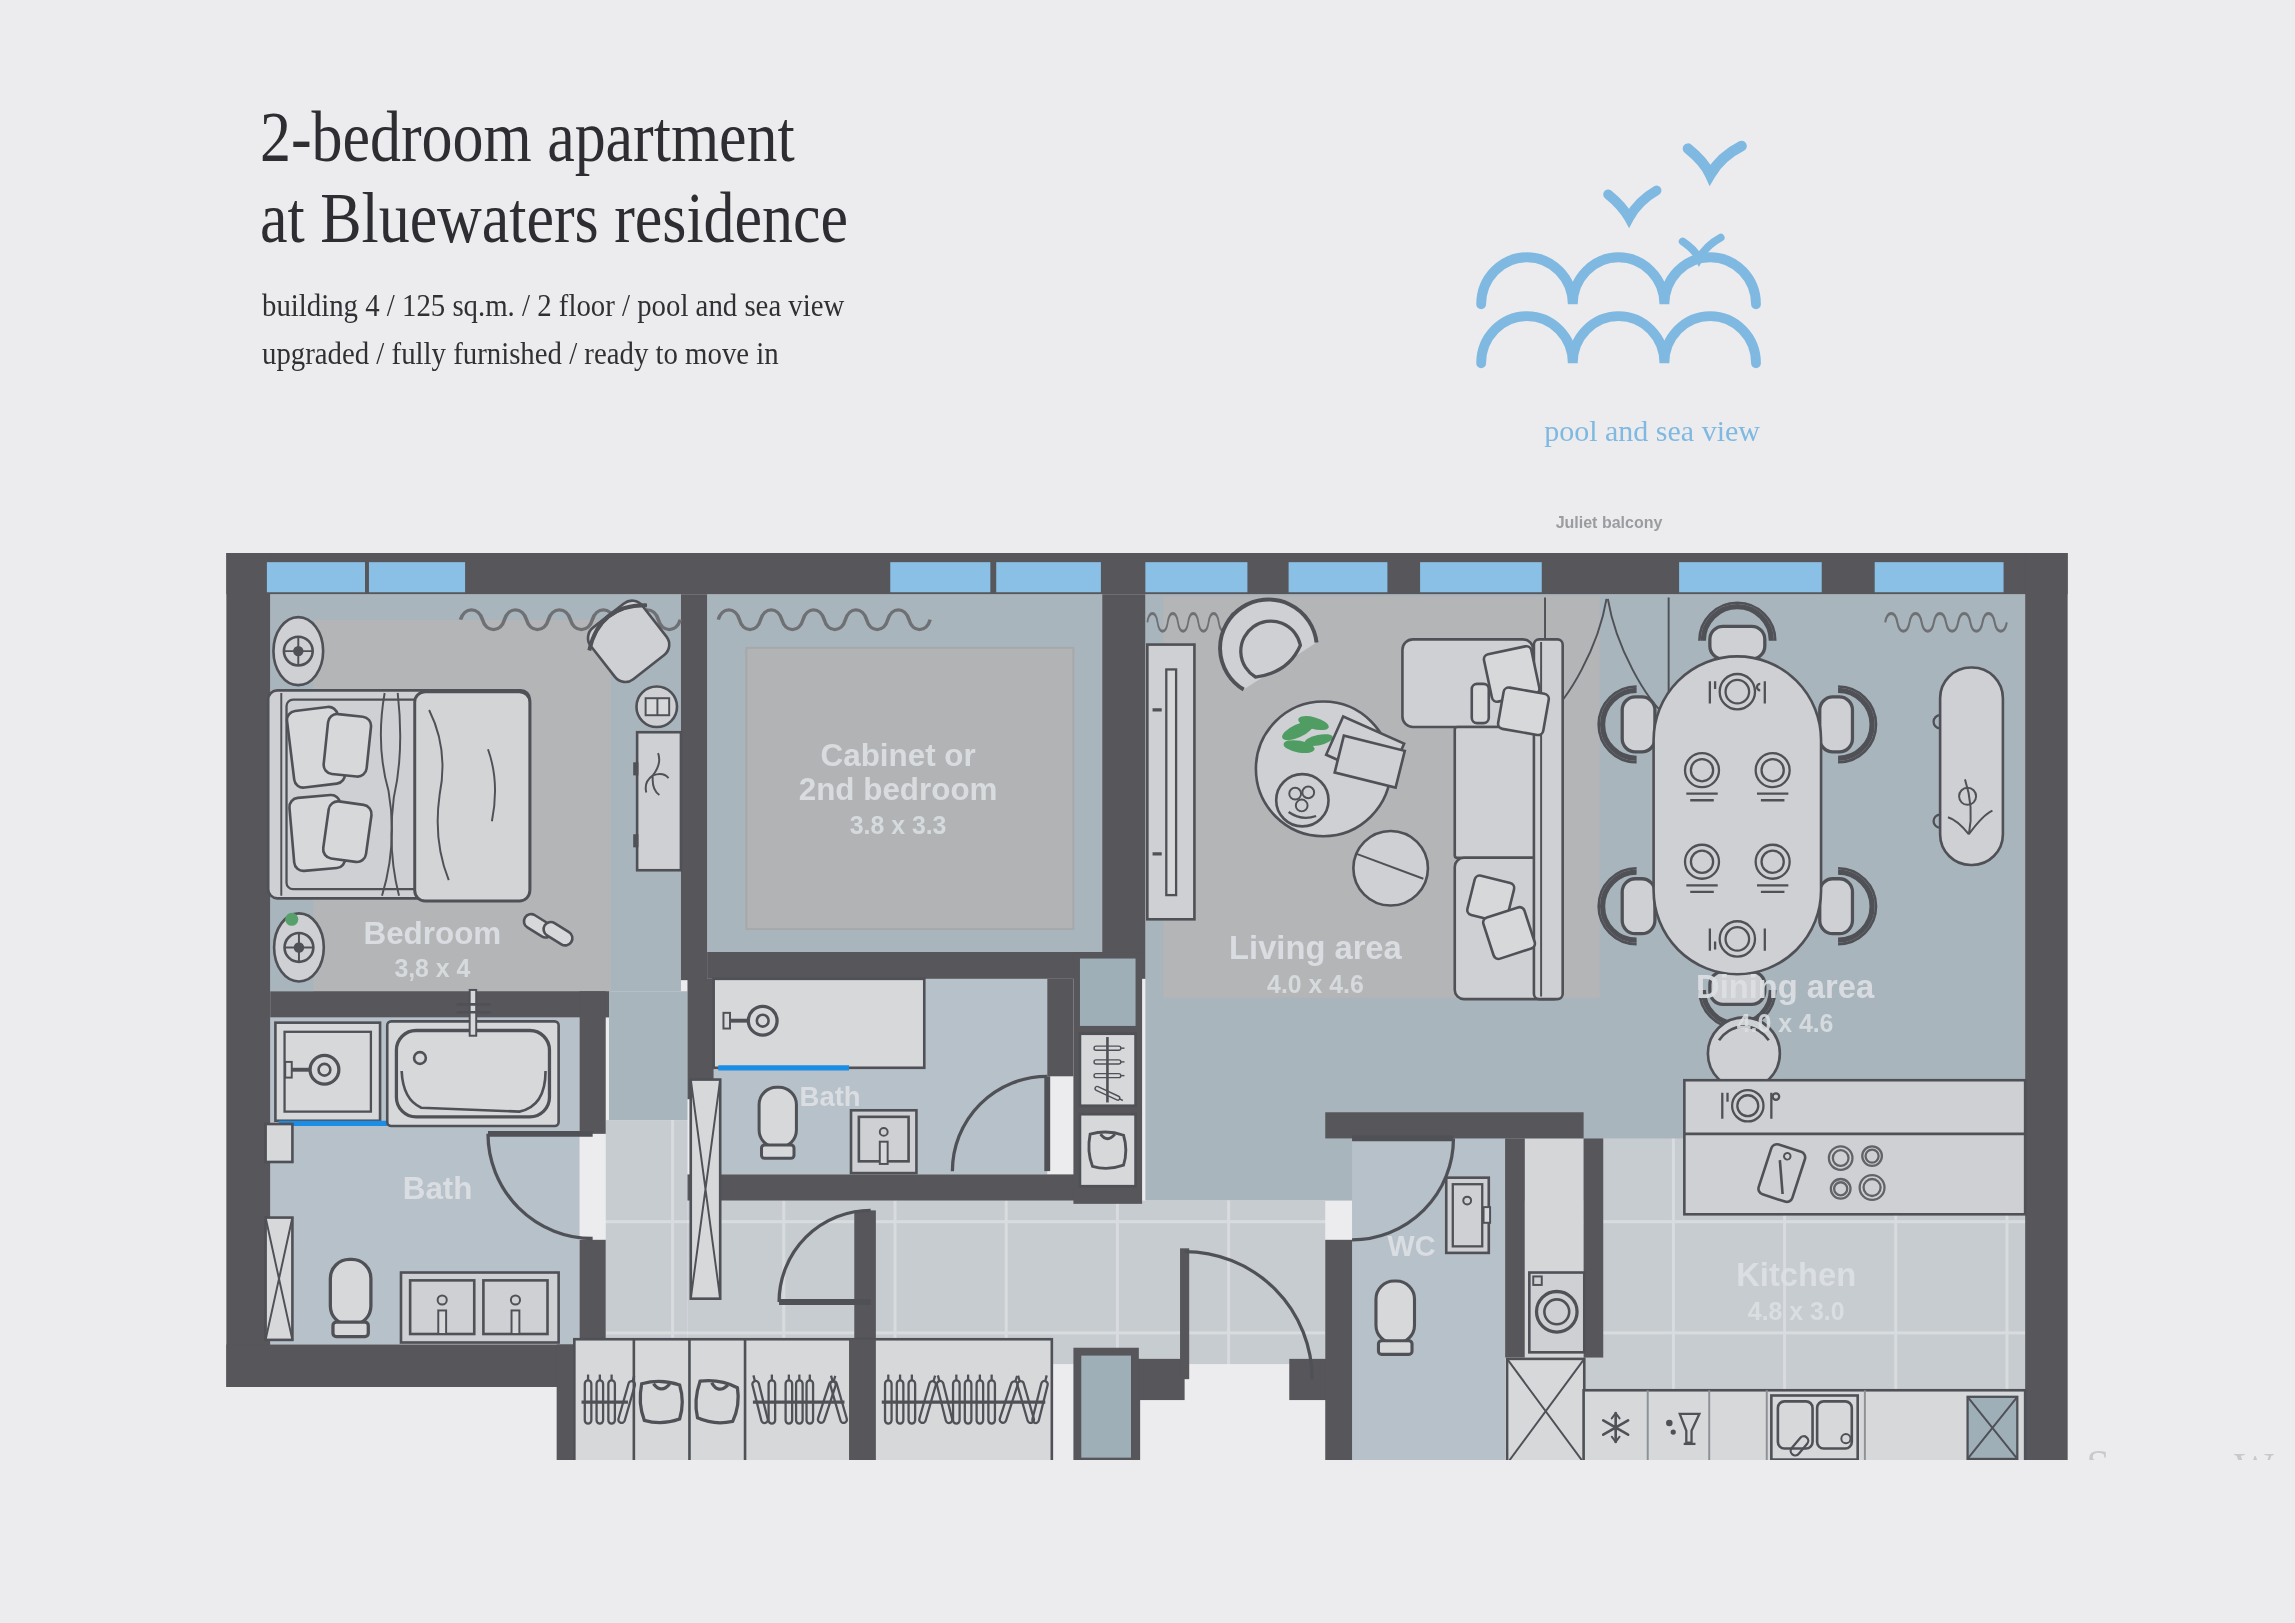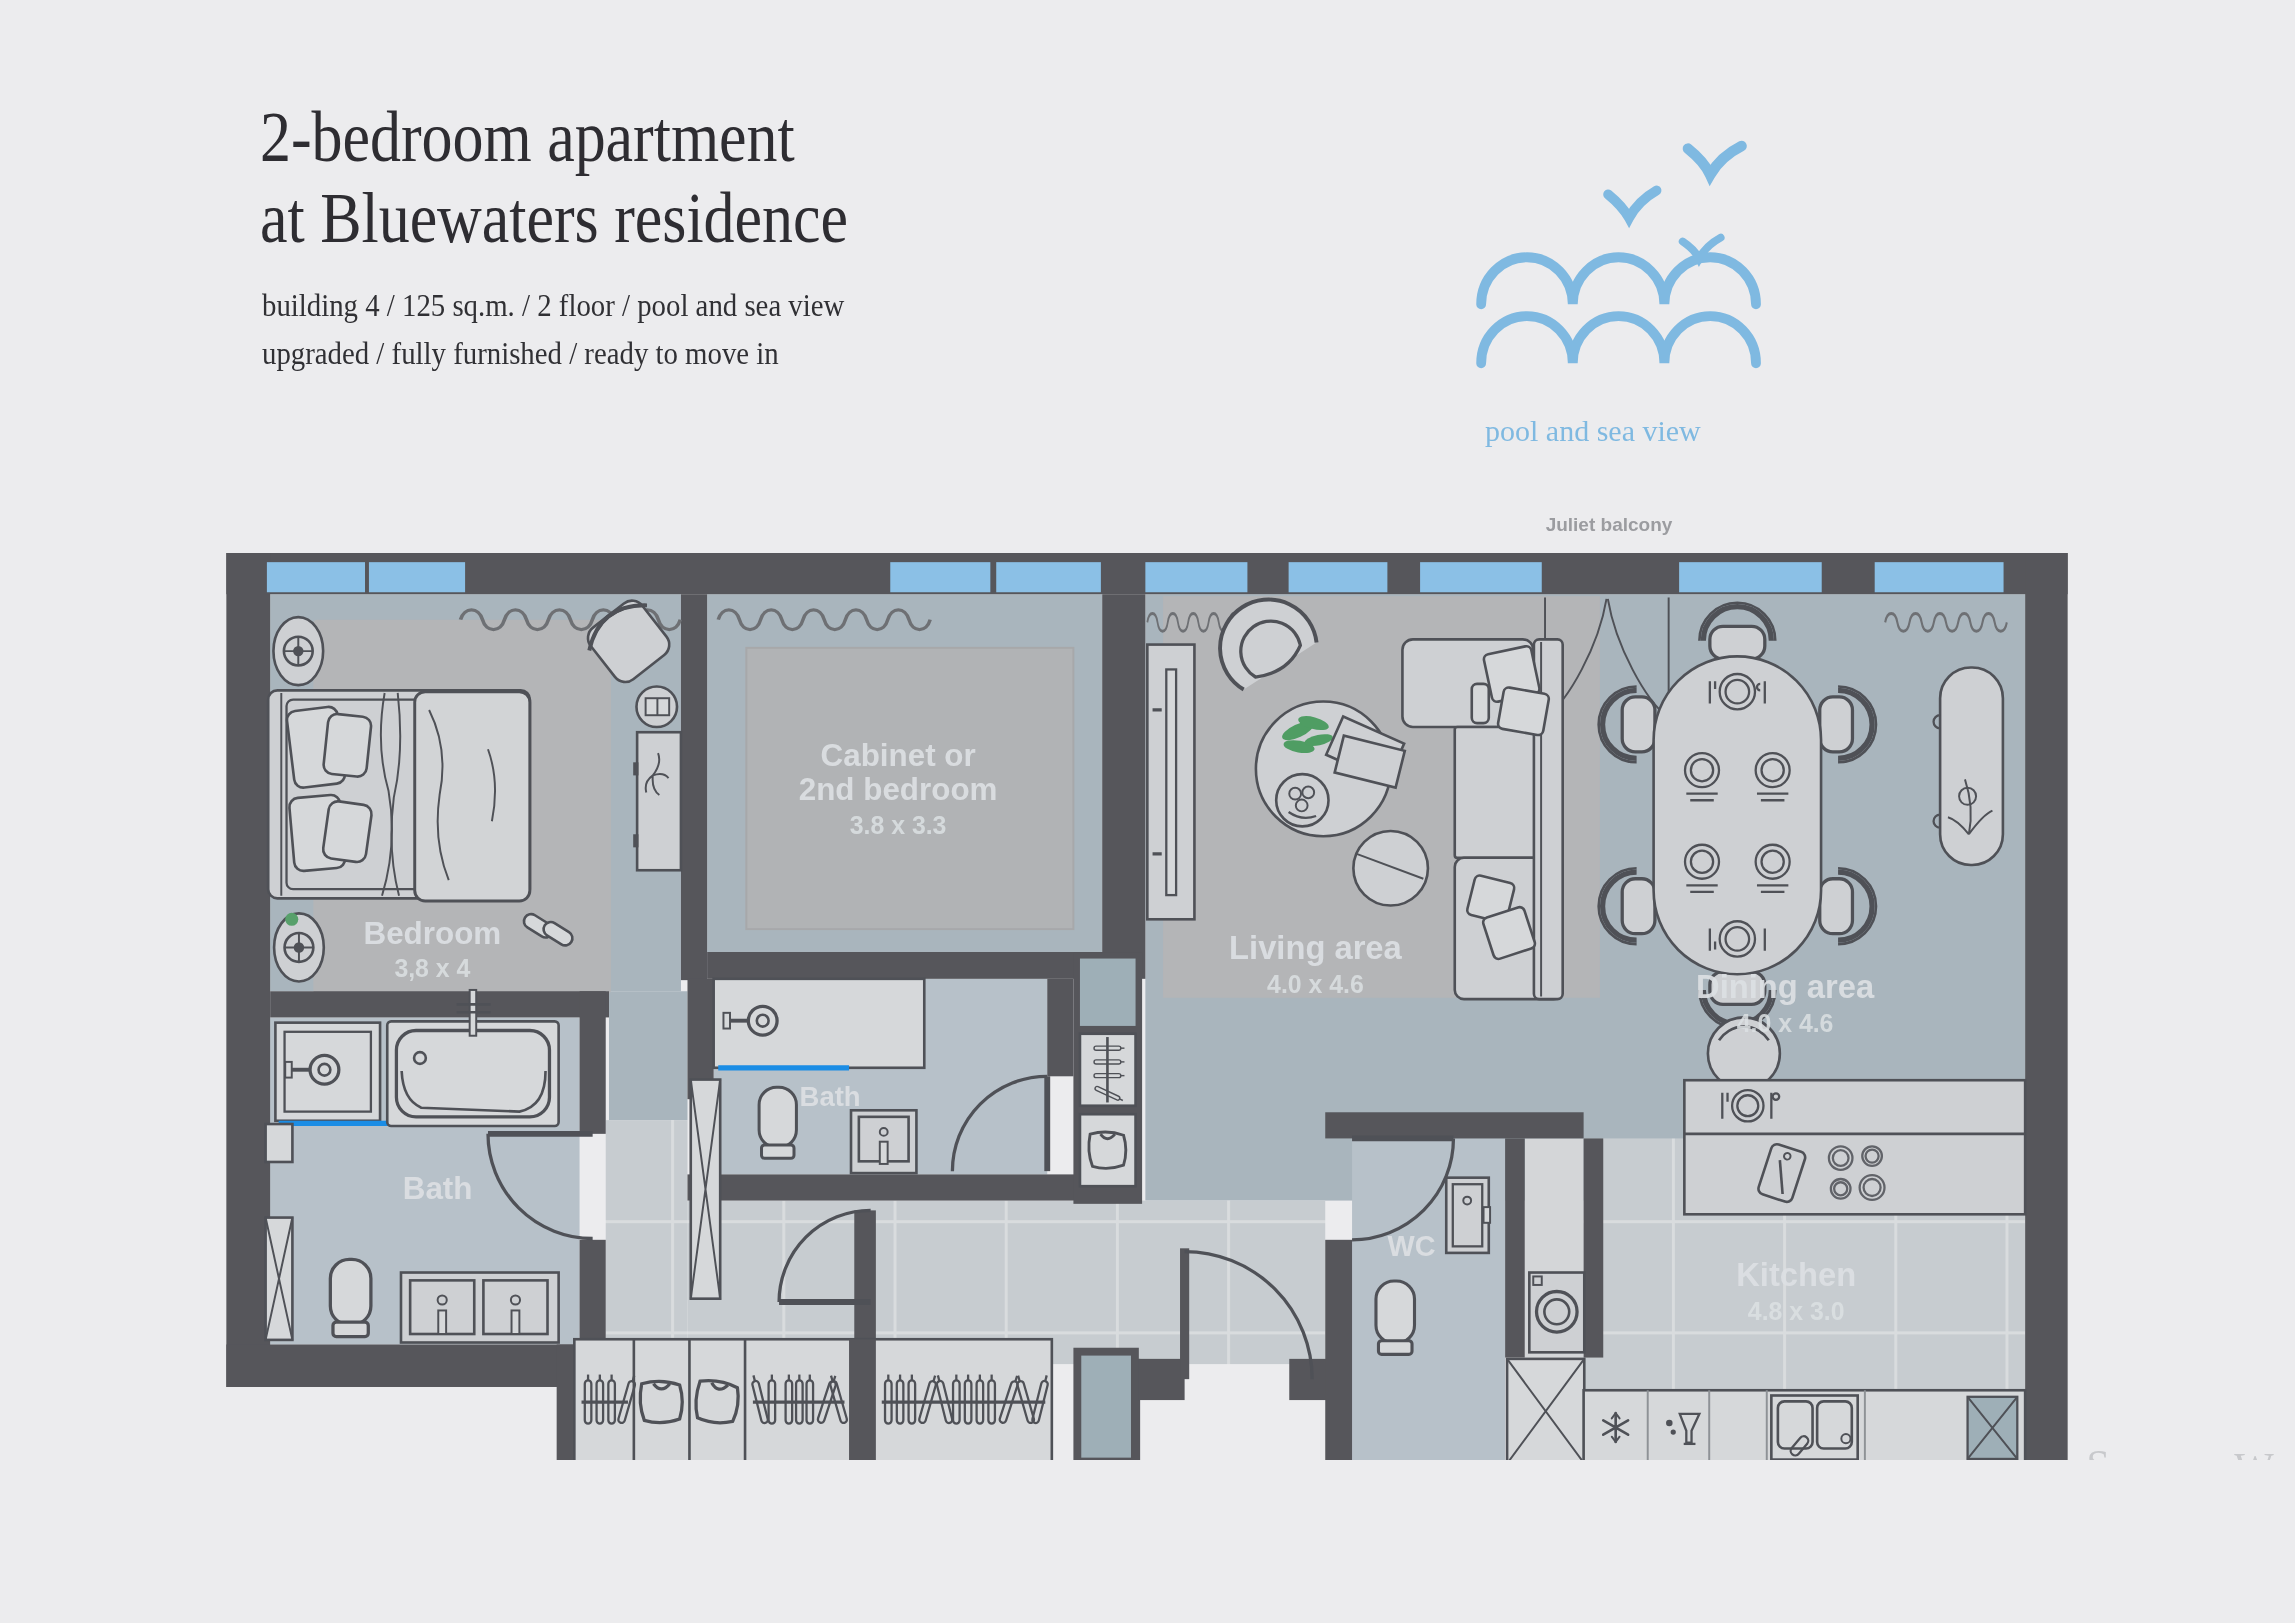--- a/index.html
+++ b/index.html
@@ -4,23 +4,23 @@
 <style>
   html,body{margin:0;padding:0;}
   body{width:2295px;height:1623px;background:#ececee;font-family:"Liberation Sans",sans-serif;}
   .page{position:relative;width:2295px;height:1460px;overflow:hidden;background:#ececee;}
   .abs{position:absolute;}
   
   .title{left:260px;top:97px;font-family:"Liberation Serif",serif;font-size:72px;line-height:1.12;
          color:#2e2d32;transform:scaleX(.86);transform-origin:left top;white-space:nowrap;}
   .subtitle{left:262px;top:281px;font-family:"Liberation Serif",serif;font-size:32px;line-height:1.5;
          color:#303034;transform:scaleX(.9);transform-origin:left top;white-space:nowrap;}
-  .logo-caption{left:1485px;top:414px;width:275px;text-align:left;font-family:"Liberation Serif",serif;
+  .logo-caption{left:1485px;top:414px;width:275px;text-align:right;font-family:"Liberation Serif",serif;
          font-size:30px;color:#7fb9e1;}
-  .balcony-label{left:1498px;top:514px;width:222px;text-align:center;font-size:19px;font-weight:bold;color:#9b9ca0;}
+  .balcony-label{left:1498px;top:514px;width:222px;text-align:center;font-size:16px;font-weight:bold;color:#9b9ca0;}
   
   .wall{fill:#56565b;}
   .win{fill:#8bc0e6;}
   .flA{fill:#a9b5bd;}
   .flB{fill:#b7c1c9;}
   .fu{fill:#ced0d3;stroke:#4f5157;stroke-width:4px;}
   .fu2{fill:#d6d8da;stroke:#4f5157;stroke-width:4px;}
   .fuL{fill:#d6d8da;}
   .lnT{fill:none;stroke:#4f5157;stroke-width:3px;}
   .door{fill:none;stroke:#4f5157;stroke-width:5px;}

